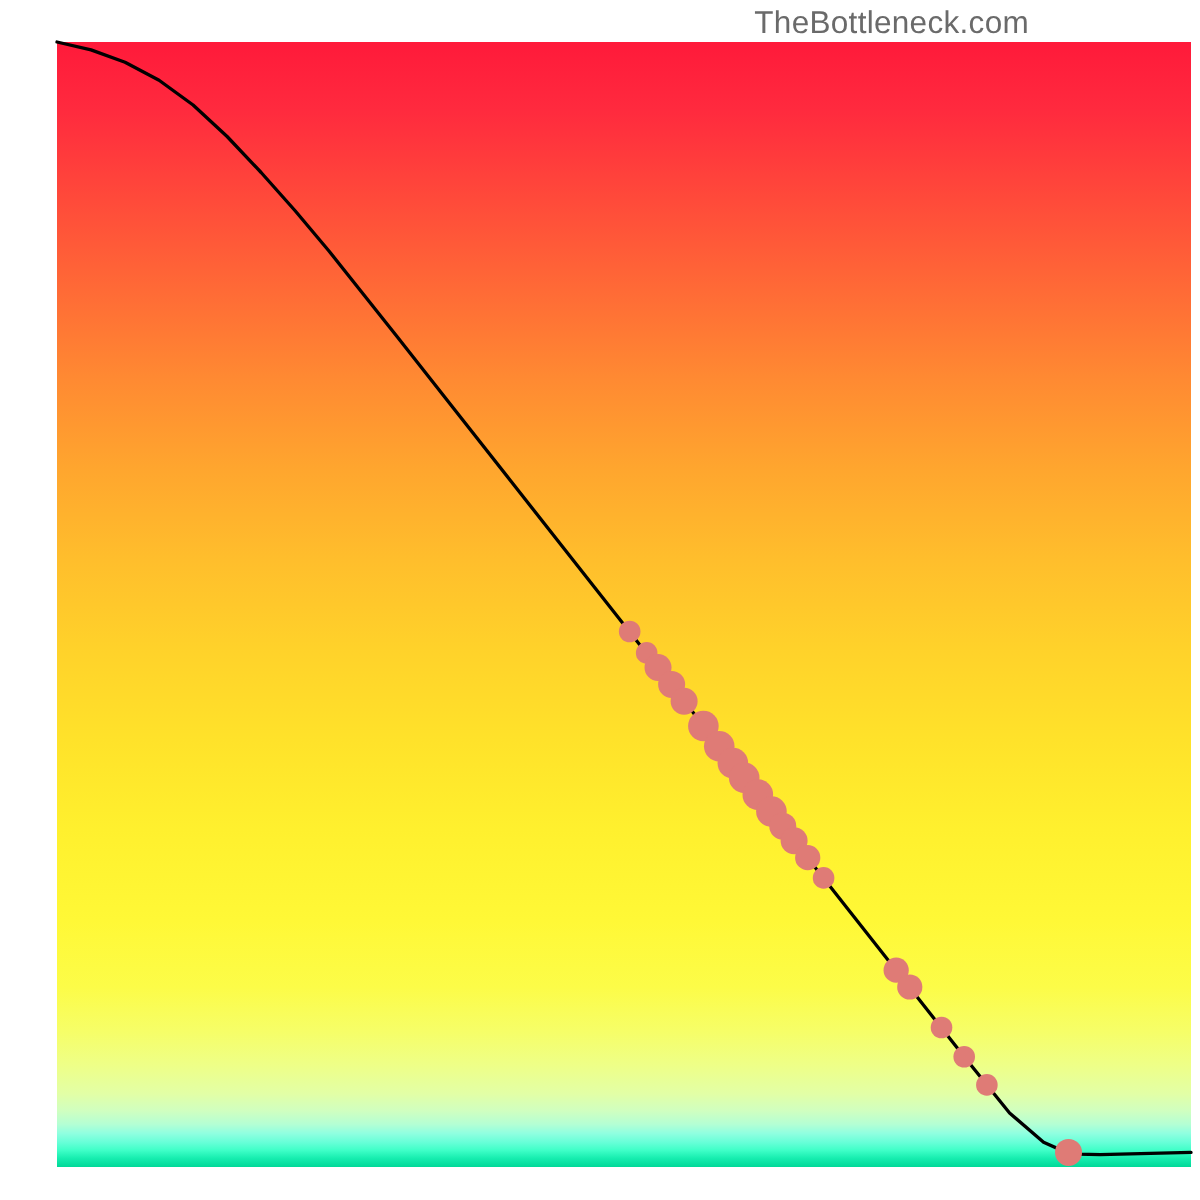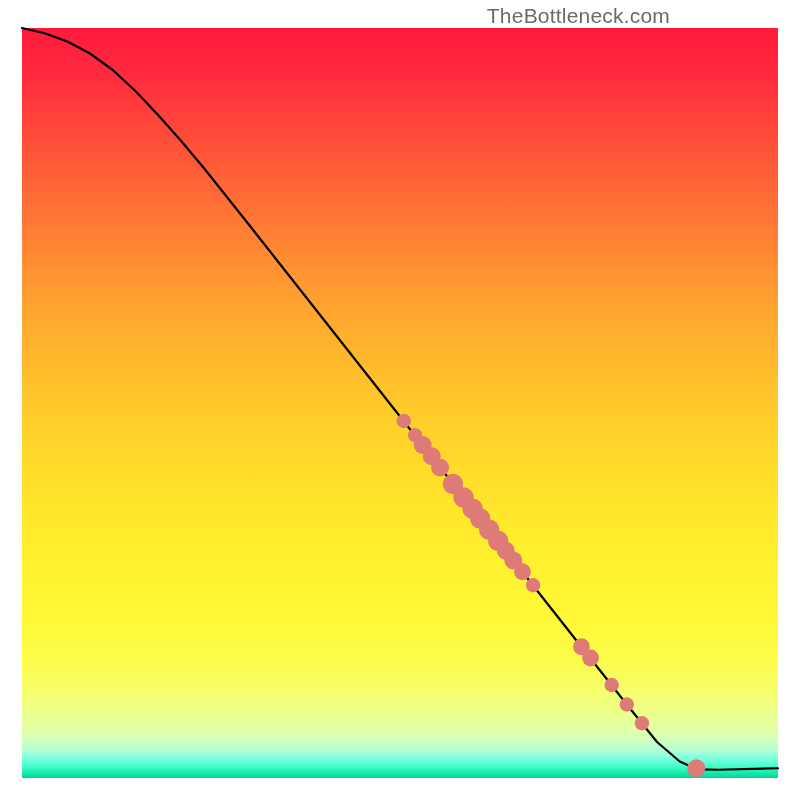--- a/index.html
+++ b/index.html
@@ -6,21 +6,21 @@
   body {
     width: 800px;
     height: 800px;
     overflow: hidden;
     position: relative;
     font-family: Arial, Helvetica, sans-serif;
   }
   .chart-container {
     position: absolute;
     top: 0;
-    left: 0;
+    left: 16px;
     width: 688px;
     height: 800px;
     text-decoration: underline;
   }
   .plot-area {
     position: absolute;
     top: 28px;
     left: 22px;
     width: 756px;
     height: 750px;

